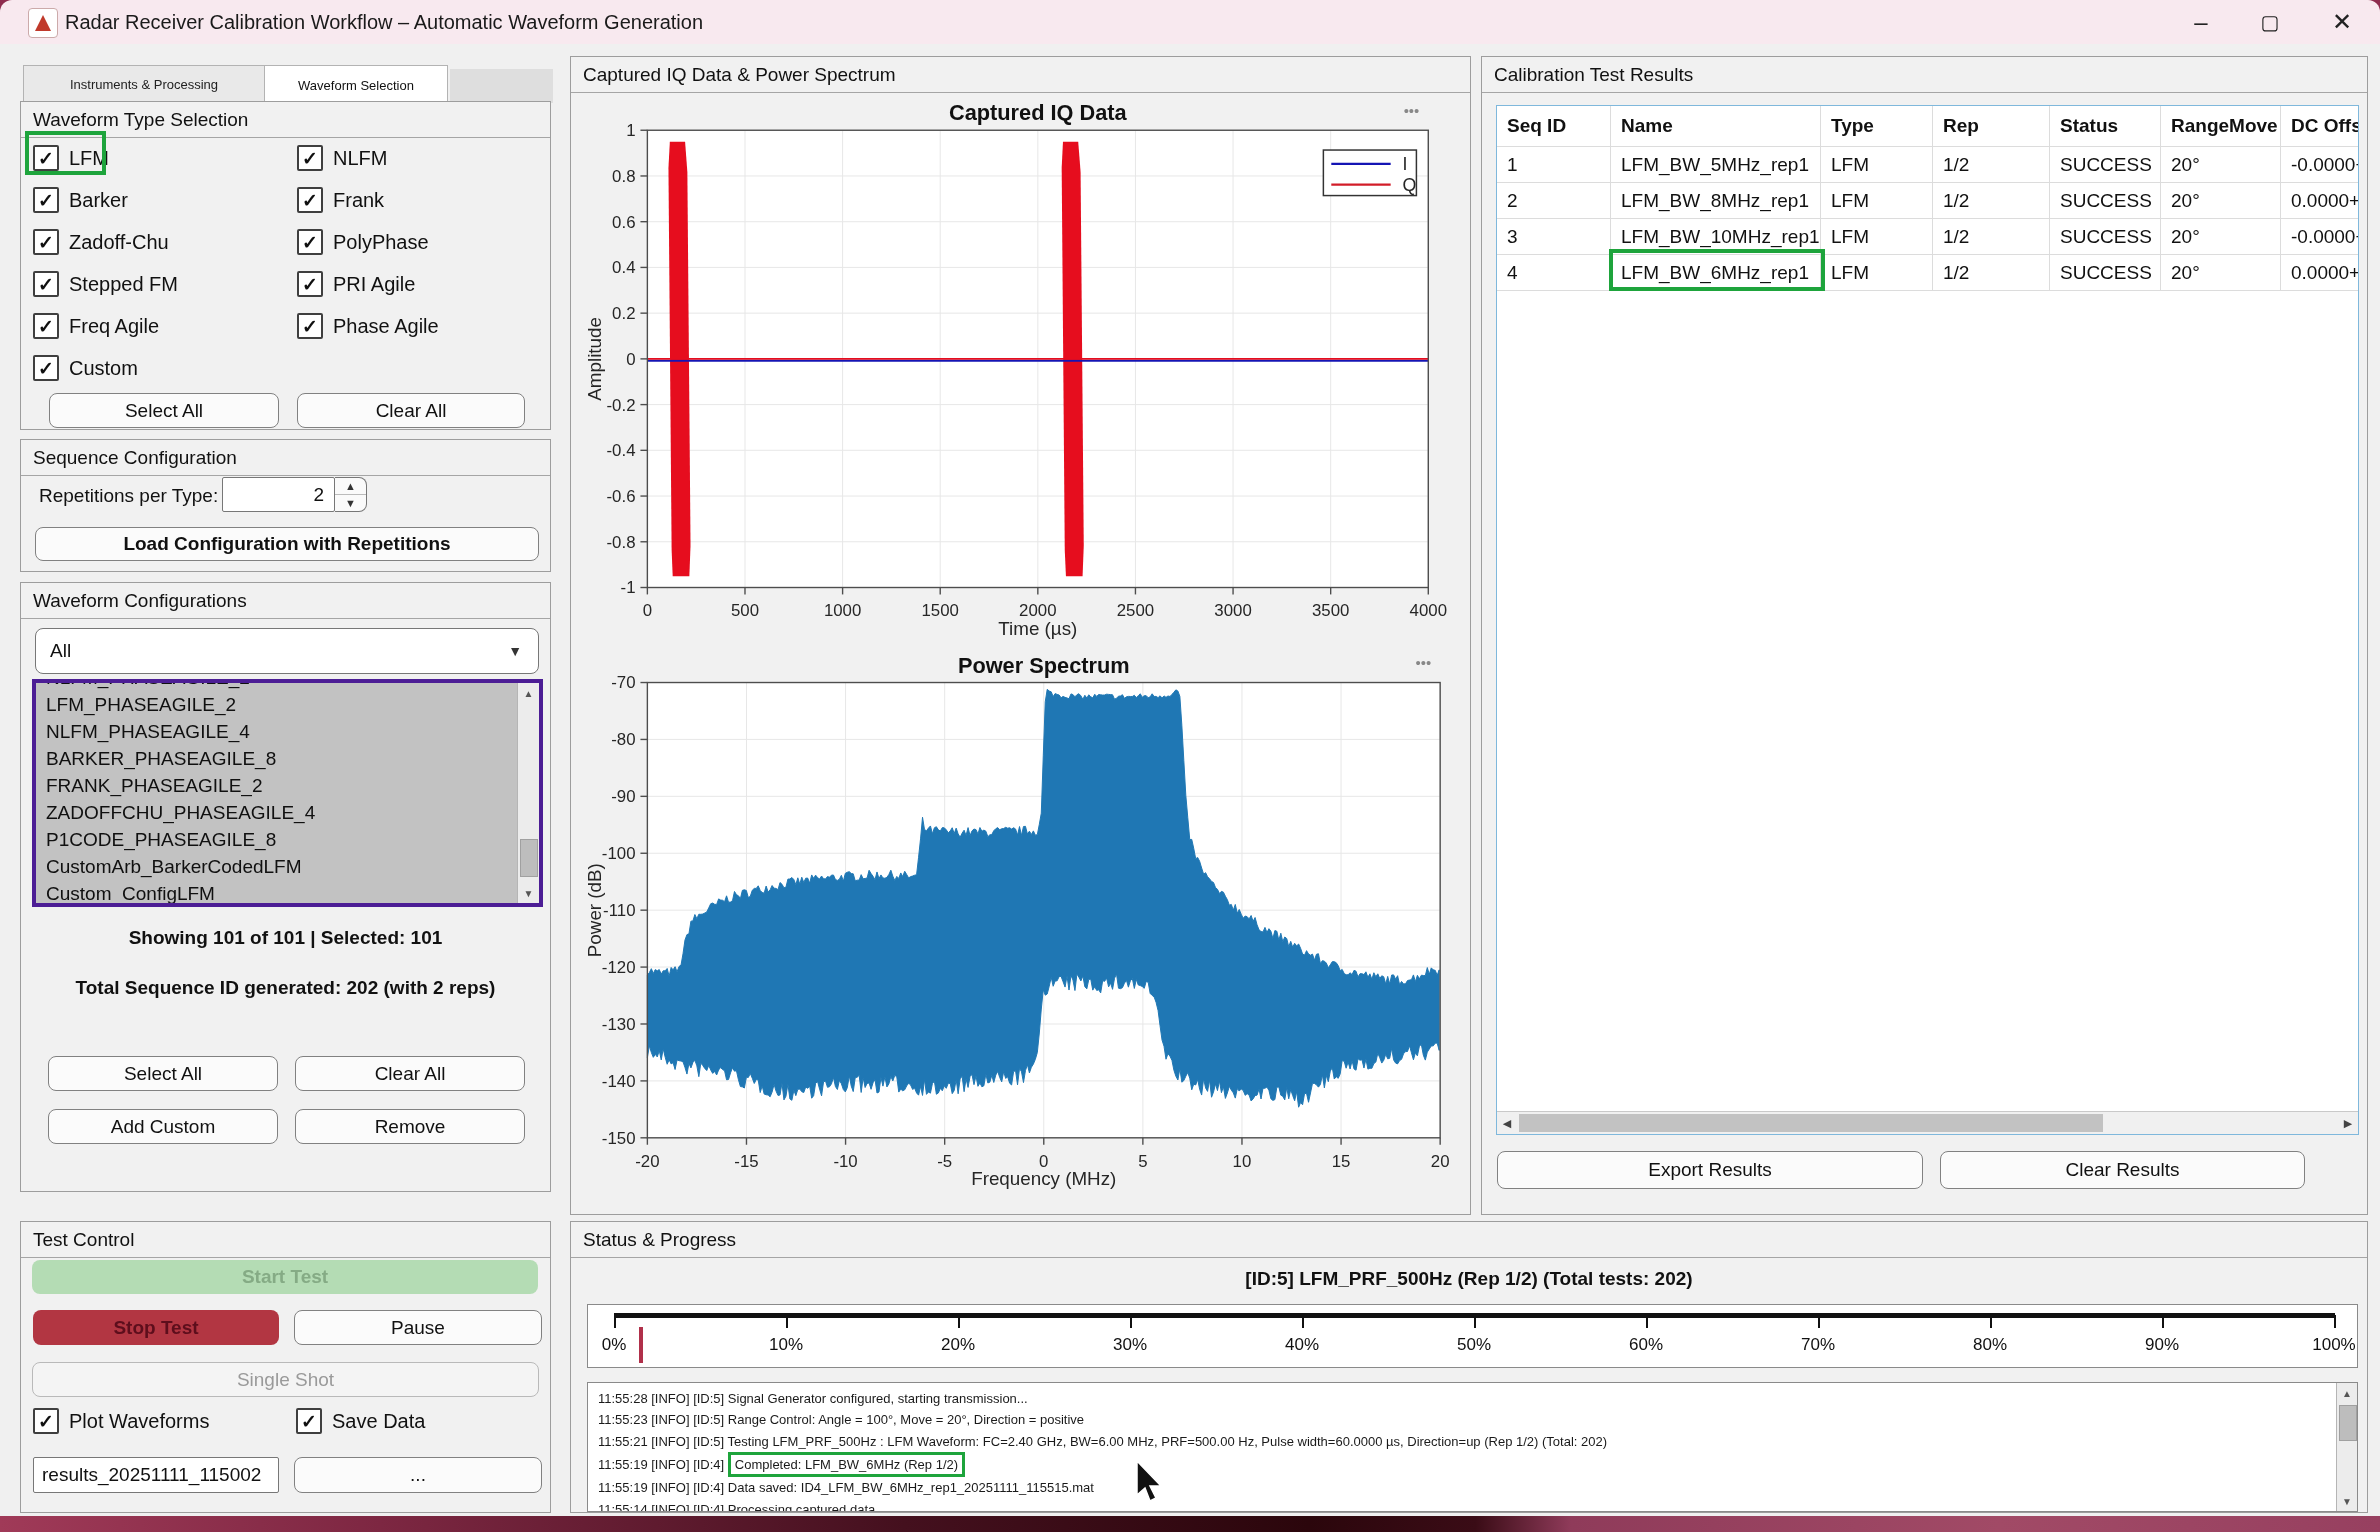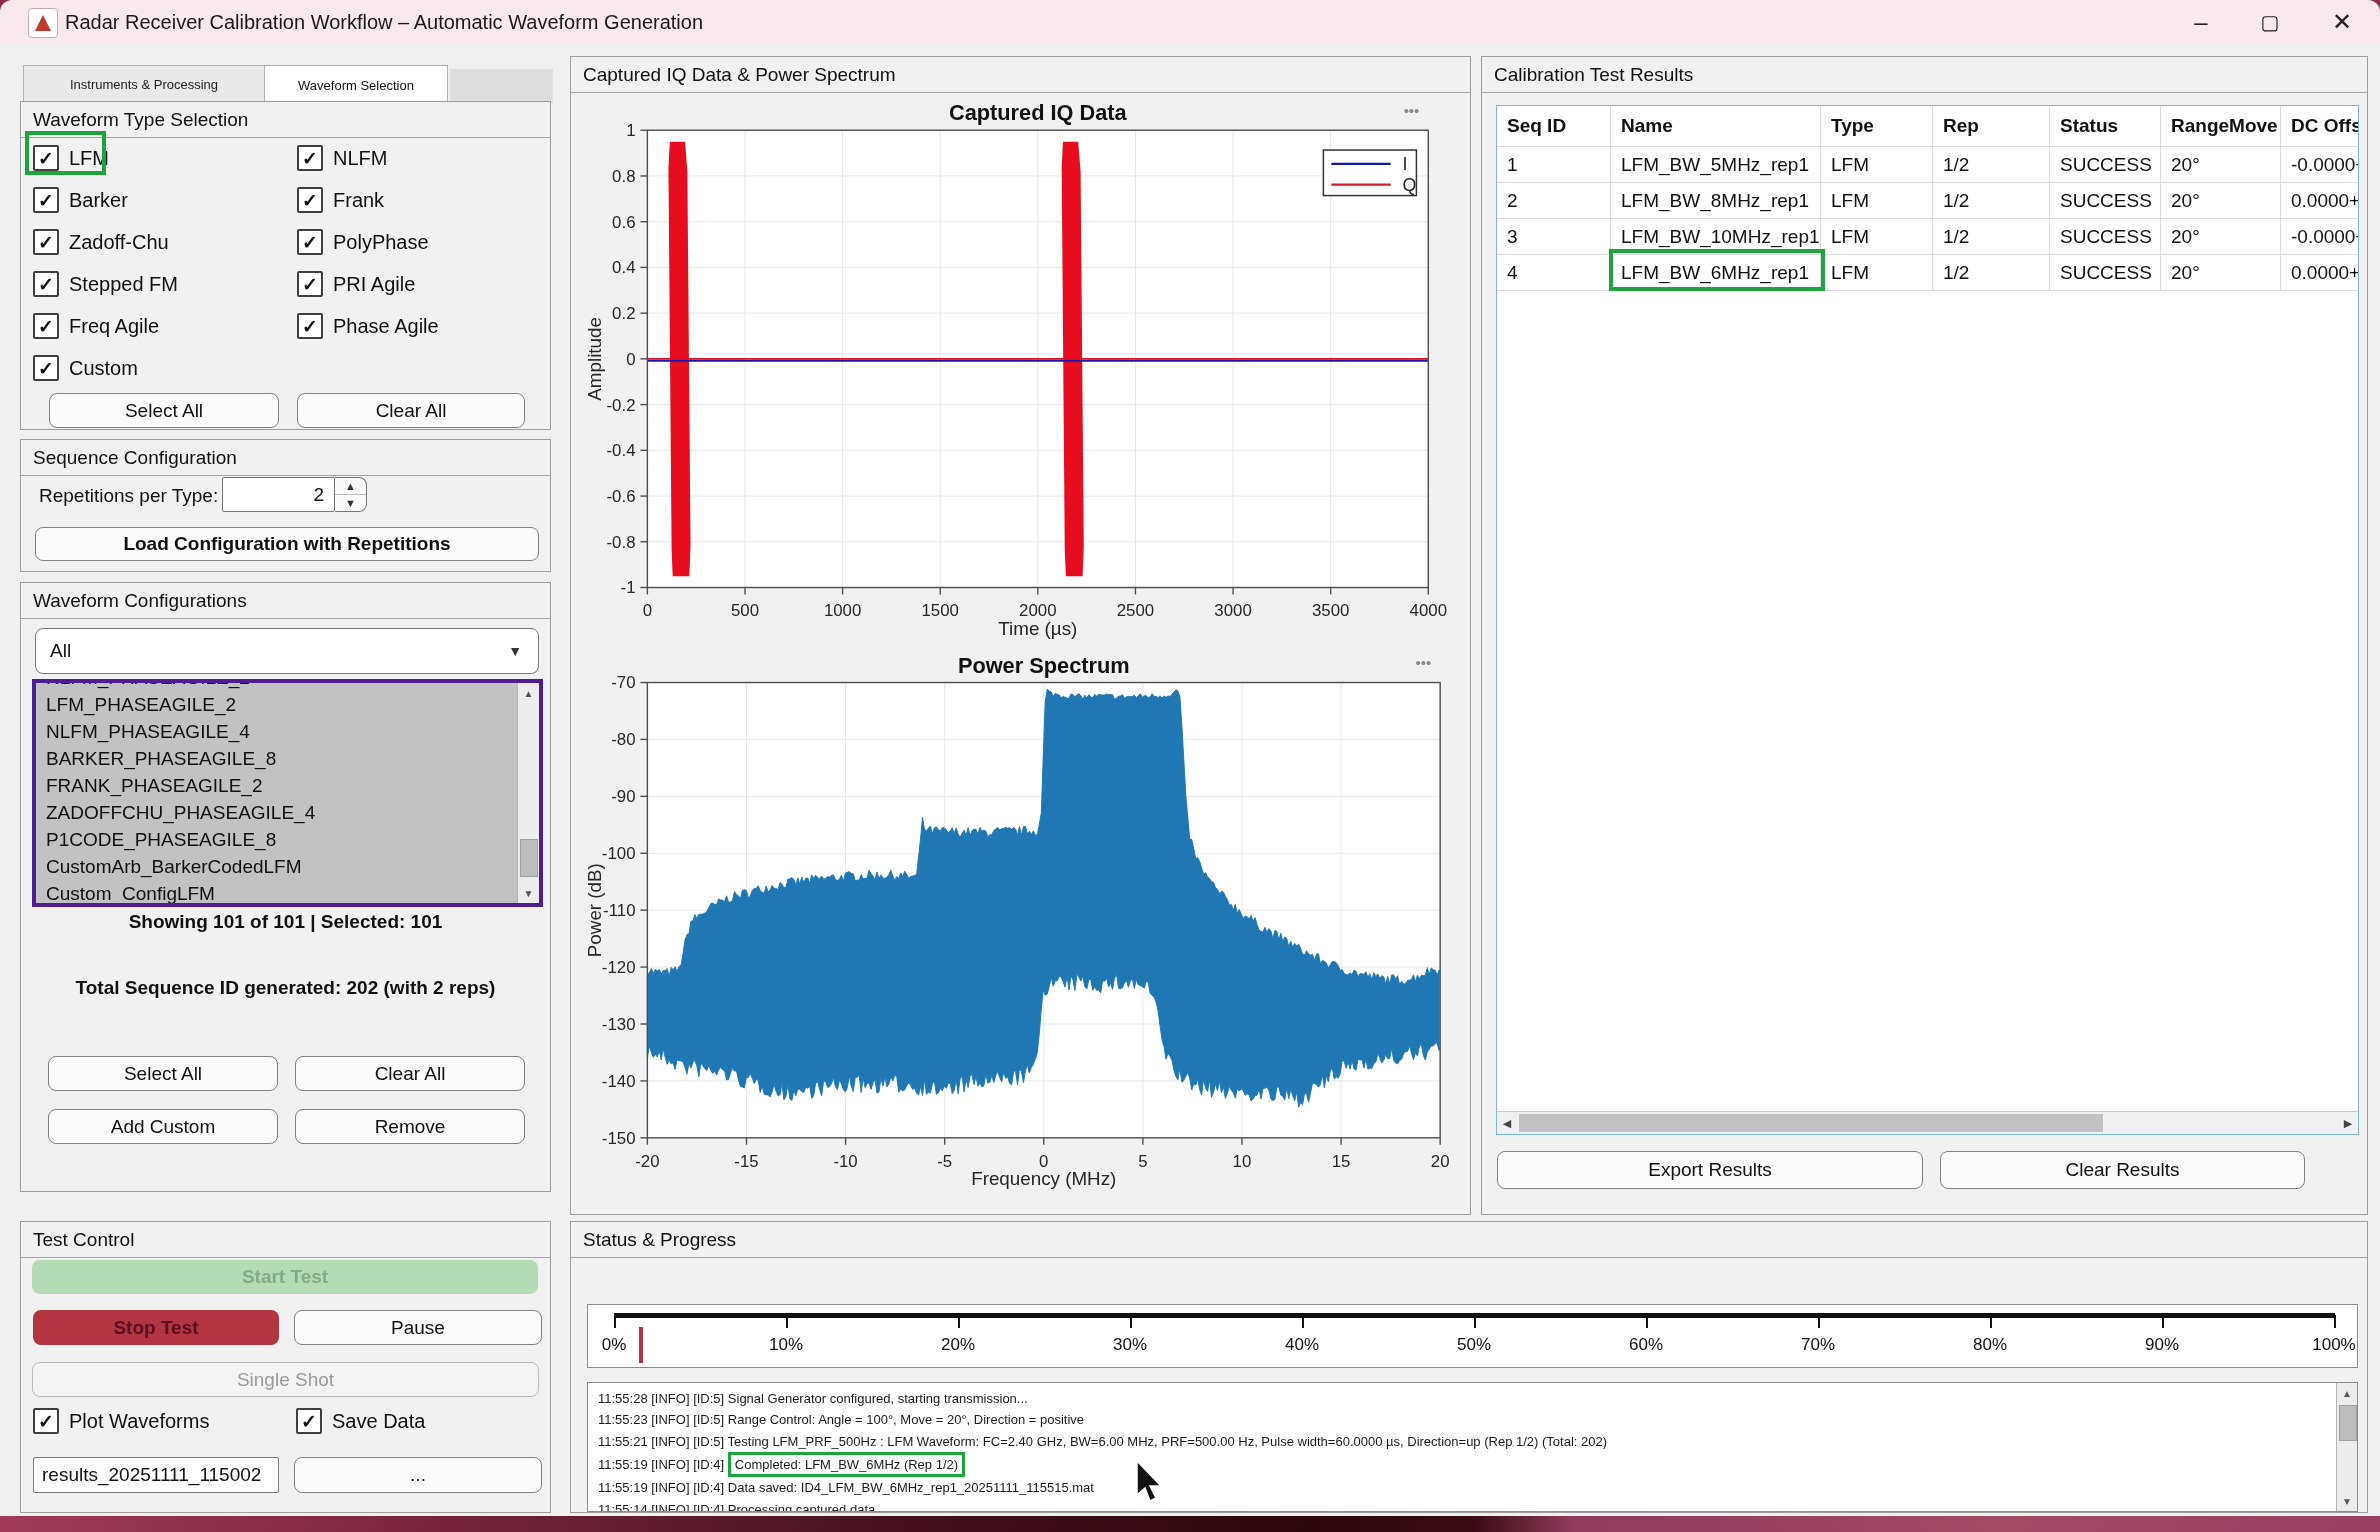--- a/index.html
+++ b/index.html
@@ -185,21 +185,21 @@
           <div class="litem">P1CODE_PHASEAGILE_8</div>
           <div class="litem">CustomArb_BarkerCodedLFM</div>
           <div class="litem">Custom_ConfigLFM</div>
         </div>
       <div class="sb-v">
         <div class="sb-btn" style="top:0;">▲</div>
         <div class="sb-btn" style="bottom:0;">▼</div>
         <div class="sb-thumb" style="top:156px;height:36px;"></div>
       </div>
     </div>
-    <div class="centerbold" style="top:328px;text-align:center;">Showing 101 of 101 | Selected: 101</div>
+    <div class="centerbold" style="top:344px;text-align:center;">Showing 101 of 101 | Selected: 101</div>
     <div class="centerbold" style="top:394px;">Total Sequence ID generated: 202 (with 2 reps)</div>
     <div class="btn" style="left:27px;top:473px;width:230px;height:35px;">Select All</div>
     <div class="btn" style="left:274px;top:473px;width:230px;height:35px;">Clear All</div>
     <div class="btn" style="left:27px;top:526px;width:230px;height:35px;">Add Custom</div>
     <div class="btn" style="left:274px;top:526px;width:230px;height:35px;">Remove</div>
   </div>
 
   <div class="panel" style="left:20px;top:1221px;width:531px;height:292px;">
     <div class="ptitle">Test Control</div>
     <div class="btn start" style="left:11px;top:38px;width:506px;height:34px;">Start Test</div>
@@ -416,20 +416,21 @@
         <div class="harr" style="right:0;">▶</div>
         <div class="hthumb" style="left:22px;width:584px;"></div>
       </div>
     </div>
     <div class="btn" style="left:15px;top:1094px;width:426px;height:38px;">Export Results</div>
     <div class="btn" style="left:458px;top:1094px;width:365px;height:38px;">Clear Results</div>
   </div>
 
   <div class="panel" style="left:570px;top:1221px;width:1798px;height:292px;">
     <div class="ptitle">Status &amp; Progress</div>
+    <div class="abs" style="left:0;top:46px;width:100%;text-align:center;font-weight:700;font-size:19px;">[ID:5] LFM_PRF_500Hz (Rep 1/2) (Total tests: 202)</div>
     <div class="gauge" style="left:16px;top:82px;width:1771px;height:64px;">
       <div class="gline" style="left:26px;top:8px;width:1721px;"></div>
       <div id="gaugeTicks">
           <div class="gtick" style="left: 26px; top: 10px;"></div>
           <div class="glabel" style="left: 26px; top: 30px;">0%</div>
           <div class="gtick" style="left: 198px; top: 10px;"></div>
           <div class="glabel" style="left: 198px; top: 30px;">10%</div>
           <div class="gtick" style="left: 370px; top: 10px;"></div>
           <div class="glabel" style="left: 370px; top: 30px;">20%</div>
           <div class="gtick" style="left: 542px; top: 10px;"></div>

